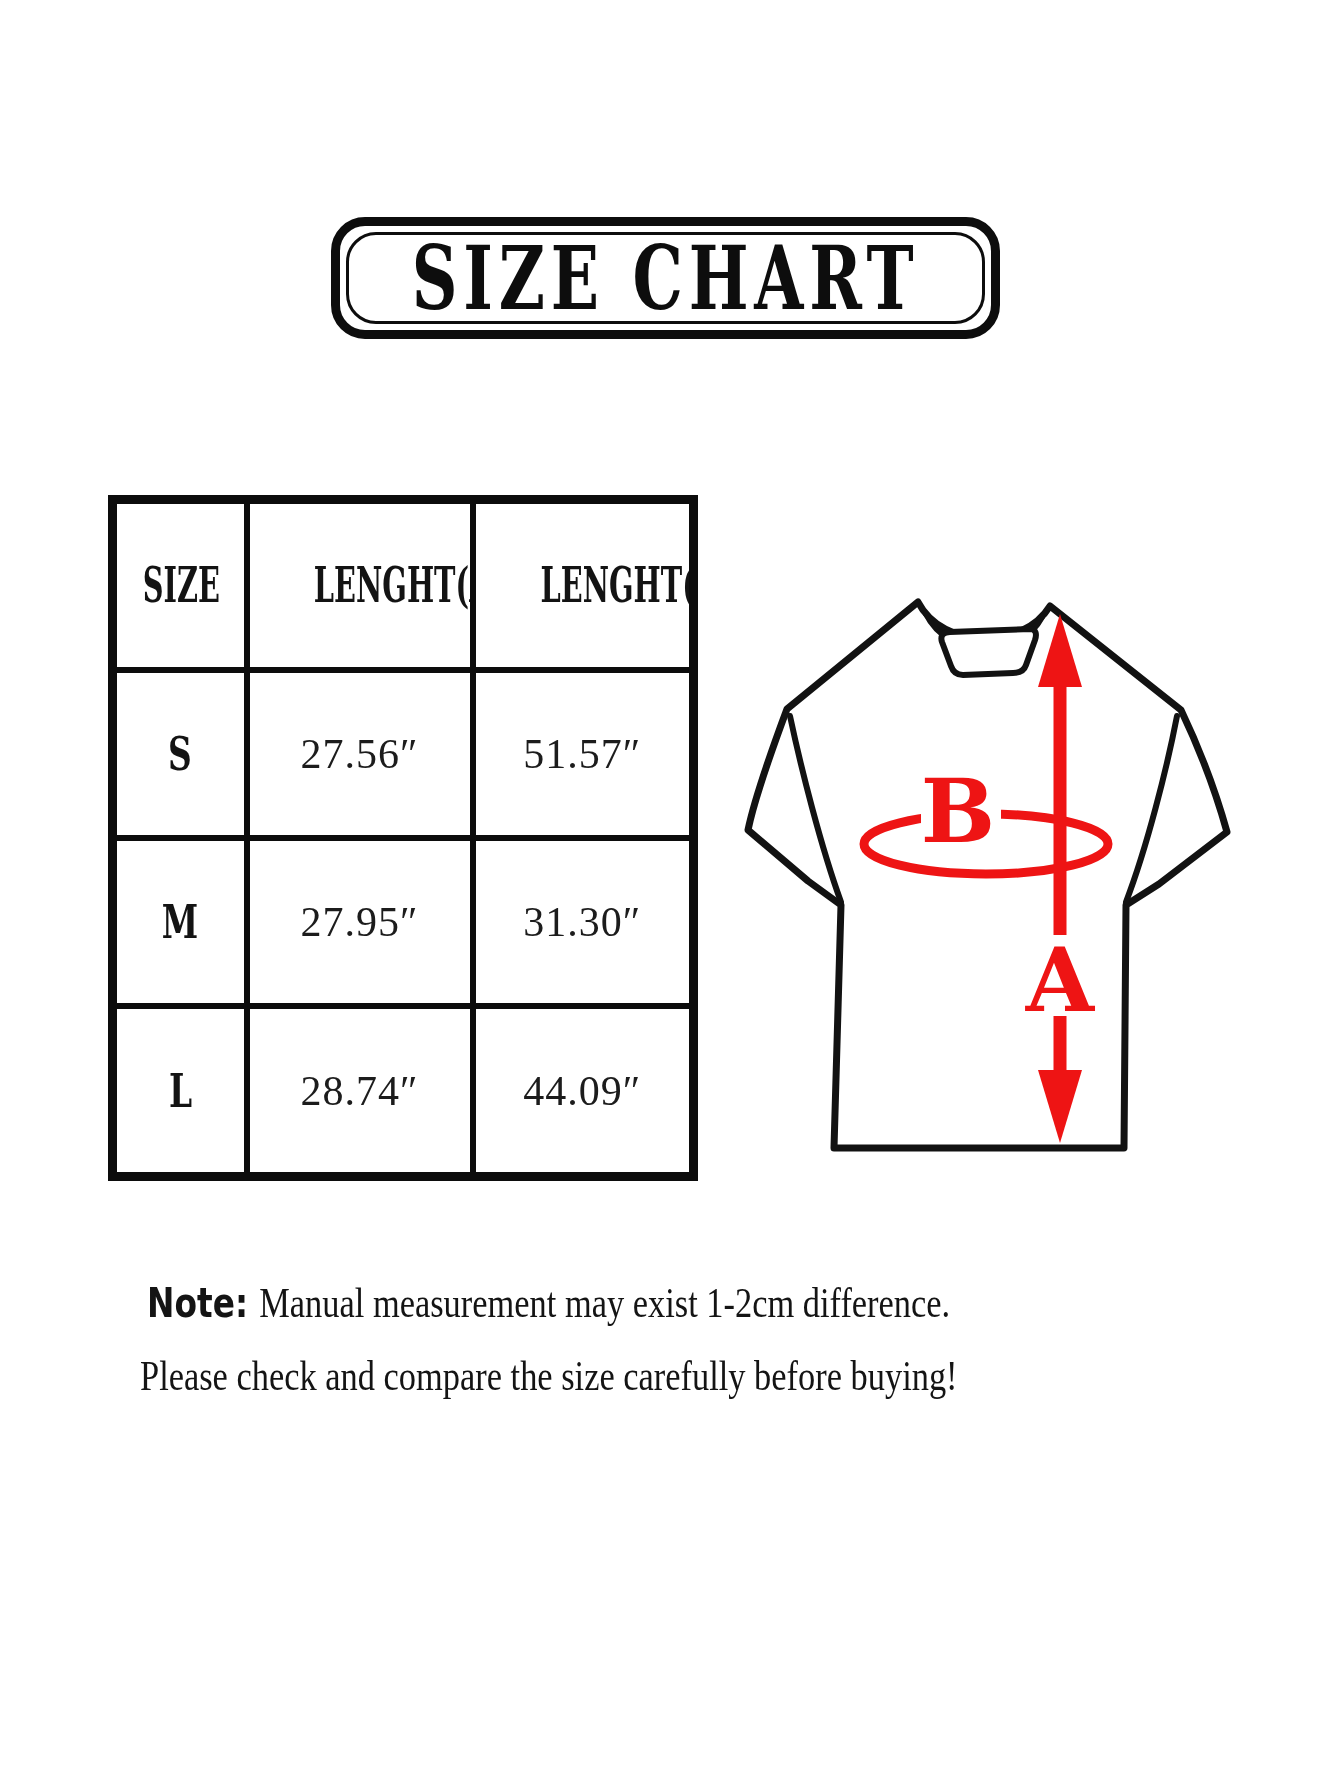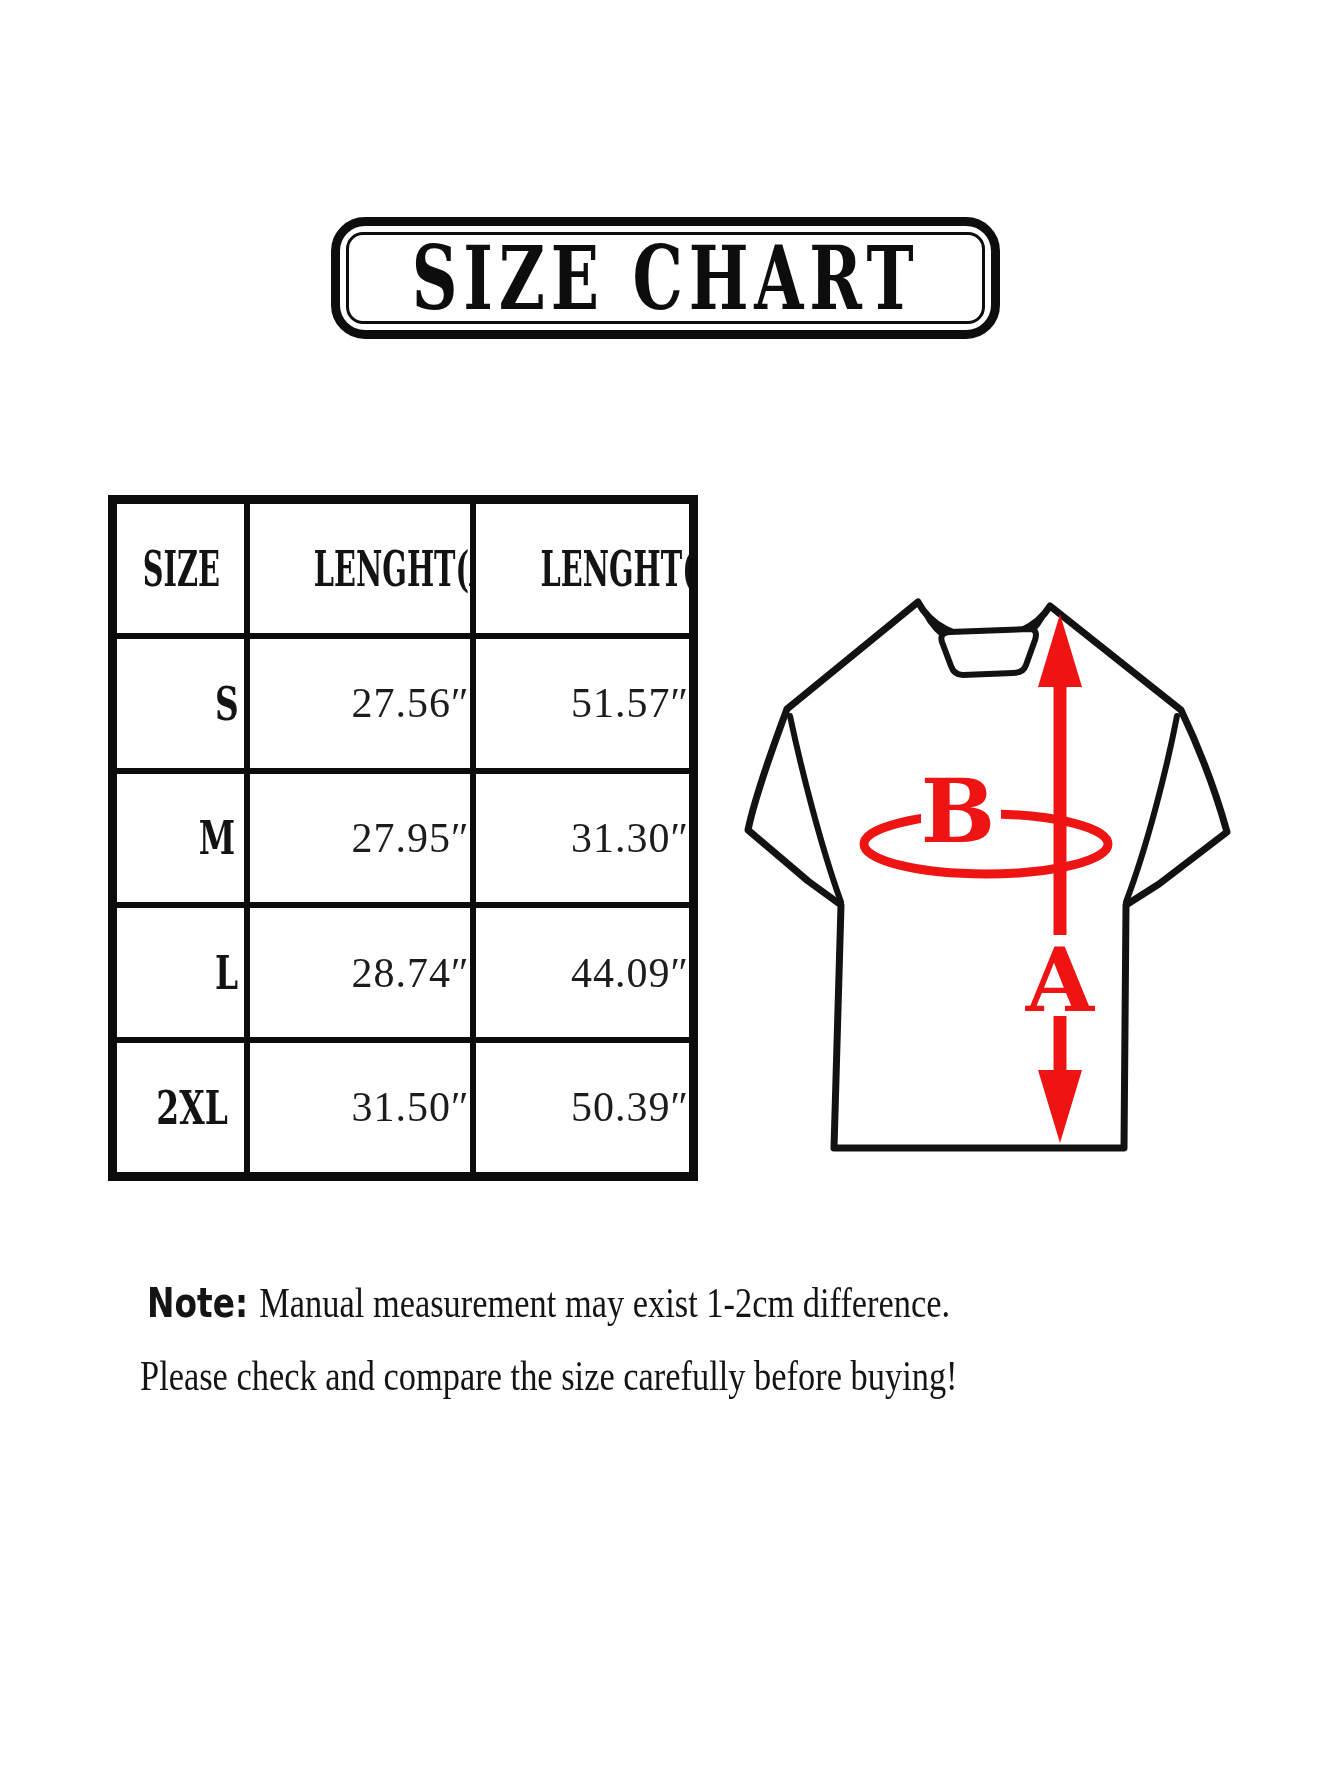--- a/index.html
+++ b/index.html
@@ -11,41 +11,41 @@
     overflow:hidden;
   }
 
   
   .title-box{
     position:absolute;left:331px;top:217px;width:669px;height:122px;
     border:9px solid #0d0d0d;border-radius:34px;box-sizing:border-box;
   }
   .title-inner{
     position:absolute;inset:6px;
-    border:3px solid #0d0d0d;border-radius:17px;
+    border:3px solid #0d0d0d;border-radius:30px;
     display:flex;align-items:center;justify-content:center;
   }
   .title-text{
     font-family:"DejaVu Serif", serif;font-weight:bold;
     font-size:88px;letter-spacing:8px;color:#0d0d0d;
     display:inline-block;transform:scaleX(0.72);transform-origin:center;
     white-space:nowrap;line-height:1;
   }
 
   
   table.size-table{
     position:absolute;left:108px;top:495px;
     width:581px;height:686px;
     border-collapse:collapse;table-layout:fixed;
     background:#ffffff;
   }
   table.size-table{border:9px solid #0c0c0c;}
   table.size-table th,table.size-table td{
     border:6px solid #0c0c0c;
-    text-align:right;vertical-align:middle;
+    text-align:center;vertical-align:middle;
     padding:0;height:97px;overflow:hidden;
   }
   .hdr{
     font-family:"DejaVu Serif", serif;font-weight:bold;color:#131313;
     font-size:48px;display:inline-block;transform:scaleX(0.60);
     transform-origin:center;white-space:nowrap;line-height:1;
   }
   .size-label{
     font-family:"DejaVu Serif", serif;font-weight:bold;color:#131313;
     font-size:47px;display:inline-block;transform:scaleX(0.70);
@@ -103,25 +103,20 @@
     <tr>
       <td><span class="size-label">M</span></td>
       <td class="val">27.95″</td>
       <td class="val">31.30″</td>
     </tr>
     <tr>
       <td><span class="size-label">L</span></td>
       <td class="val">28.74″</td>
       <td class="val">44.09″</td>
     </tr>
-    <tr>
-      <td><span class="size-label">2XL</span></td>
-      <td class="val">31.50″</td>
-      <td class="val">50.39″</td>
-    </tr>
   </tbody>
     </table>
 
   <div class="tshirt-wrap">
     <svg width="488" height="568" viewBox="0 0 488 568" xmlns="http://www.w3.org/2000/svg">
 
       <path d="M175,10 C200,58 280,58 307,14
                L438,118 C458,160 474,204 484,240
                L416,292 L383,313 L381,556 L91,556 L98,313 L65,289 L5,238
                C12,204 28,160 44,117 Z" fill="#ffffff" stroke="#121212" stroke-width="7" stroke-linejoin="round"></path>

